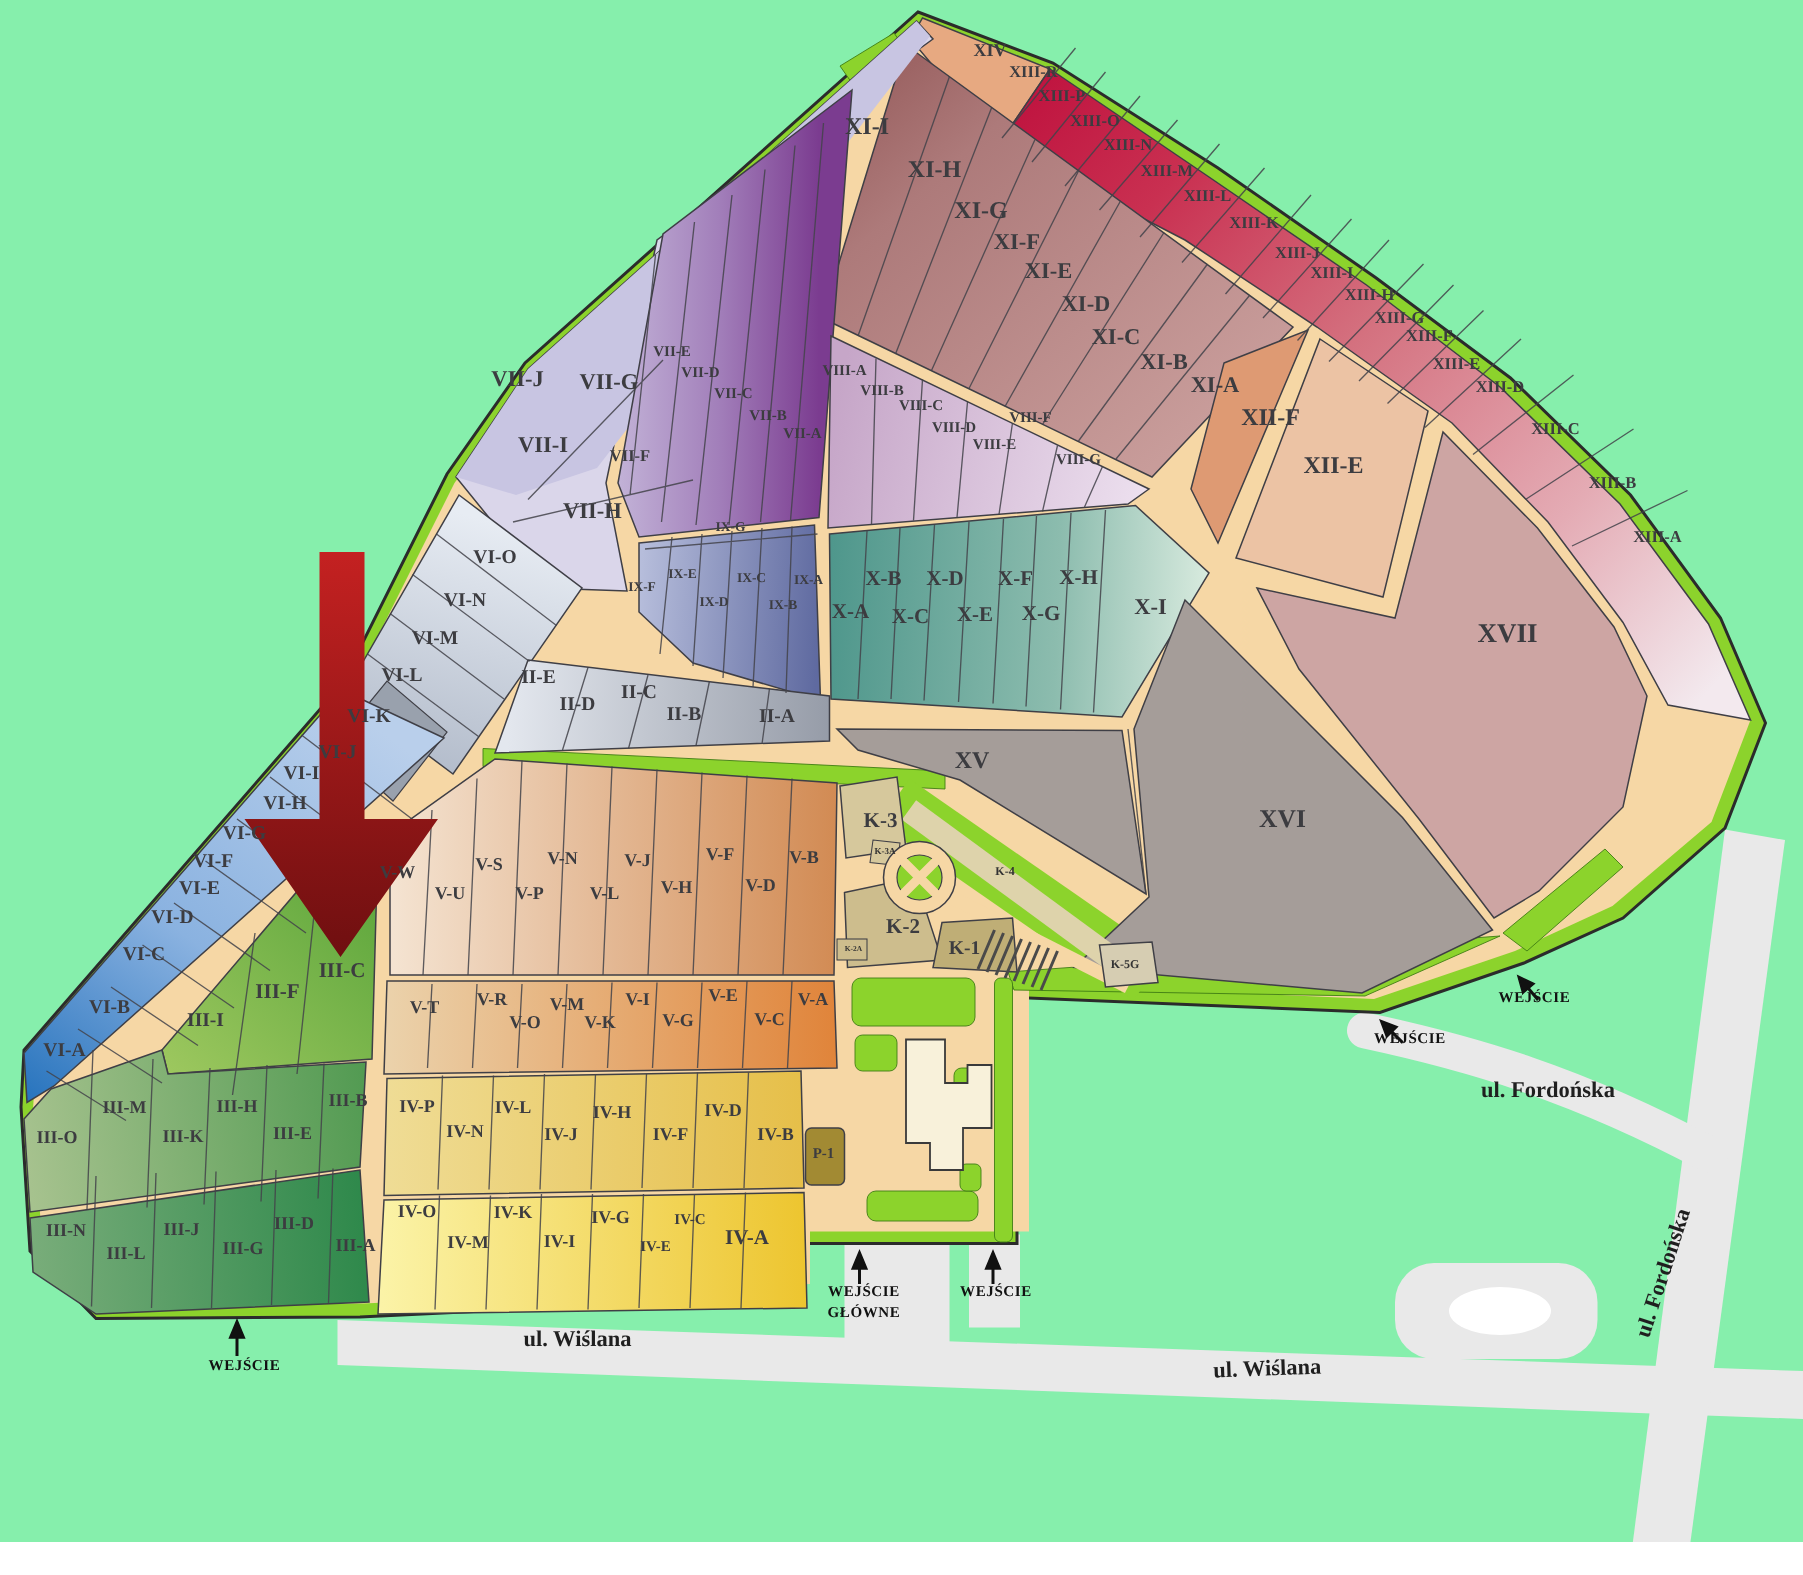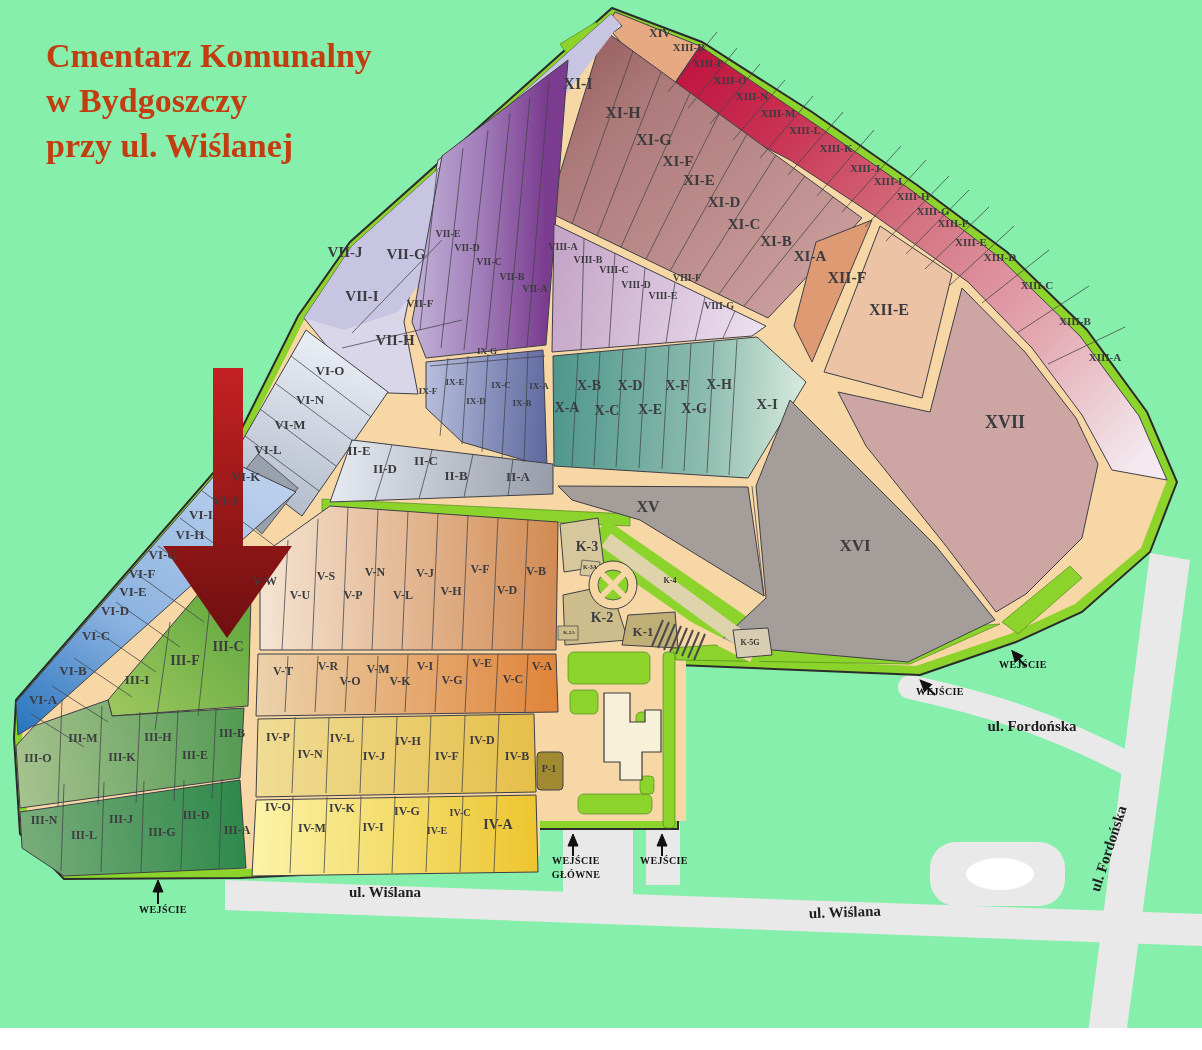--- a/index.html
+++ b/index.html
@@ -367,18 +367,13 @@
       <text x="576" y="878" class="lbl entrance" font-size="10">GŁÓWNE</text>
       <text x="664" y="864" class="lbl entrance" font-size="10">WEJŚCIE</text>
       <text x="940" y="695" class="lbl entrance" font-size="10">WEJŚCIE</text>
       <text x="1023" y="668" class="lbl entrance" font-size="10">WEJŚCIE</text>
       <text x="385" y="897" class="lbl street" font-size="15">ul. Wiślana</text>
       <text x="845" y="917" class="lbl street" font-size="15" transform="rotate(-2 845 917)">ul. Wiślana</text>
       <text x="1032" y="731" class="lbl street" font-size="15">ul. Fordońska</text>
       <text x="1113" y="850" class="lbl street" font-size="15" transform="rotate(-72 1113 850)">ul. Fordońska</text>
     </svg>
 
-  <div id="title">
-    <div>Cmentarz Komunalny</div>
-    <div>w Bydgoszczy</div>
-    <div>przy ul. Wiślanej</div>
-  </div>
 </div>
 
 </body></html>

